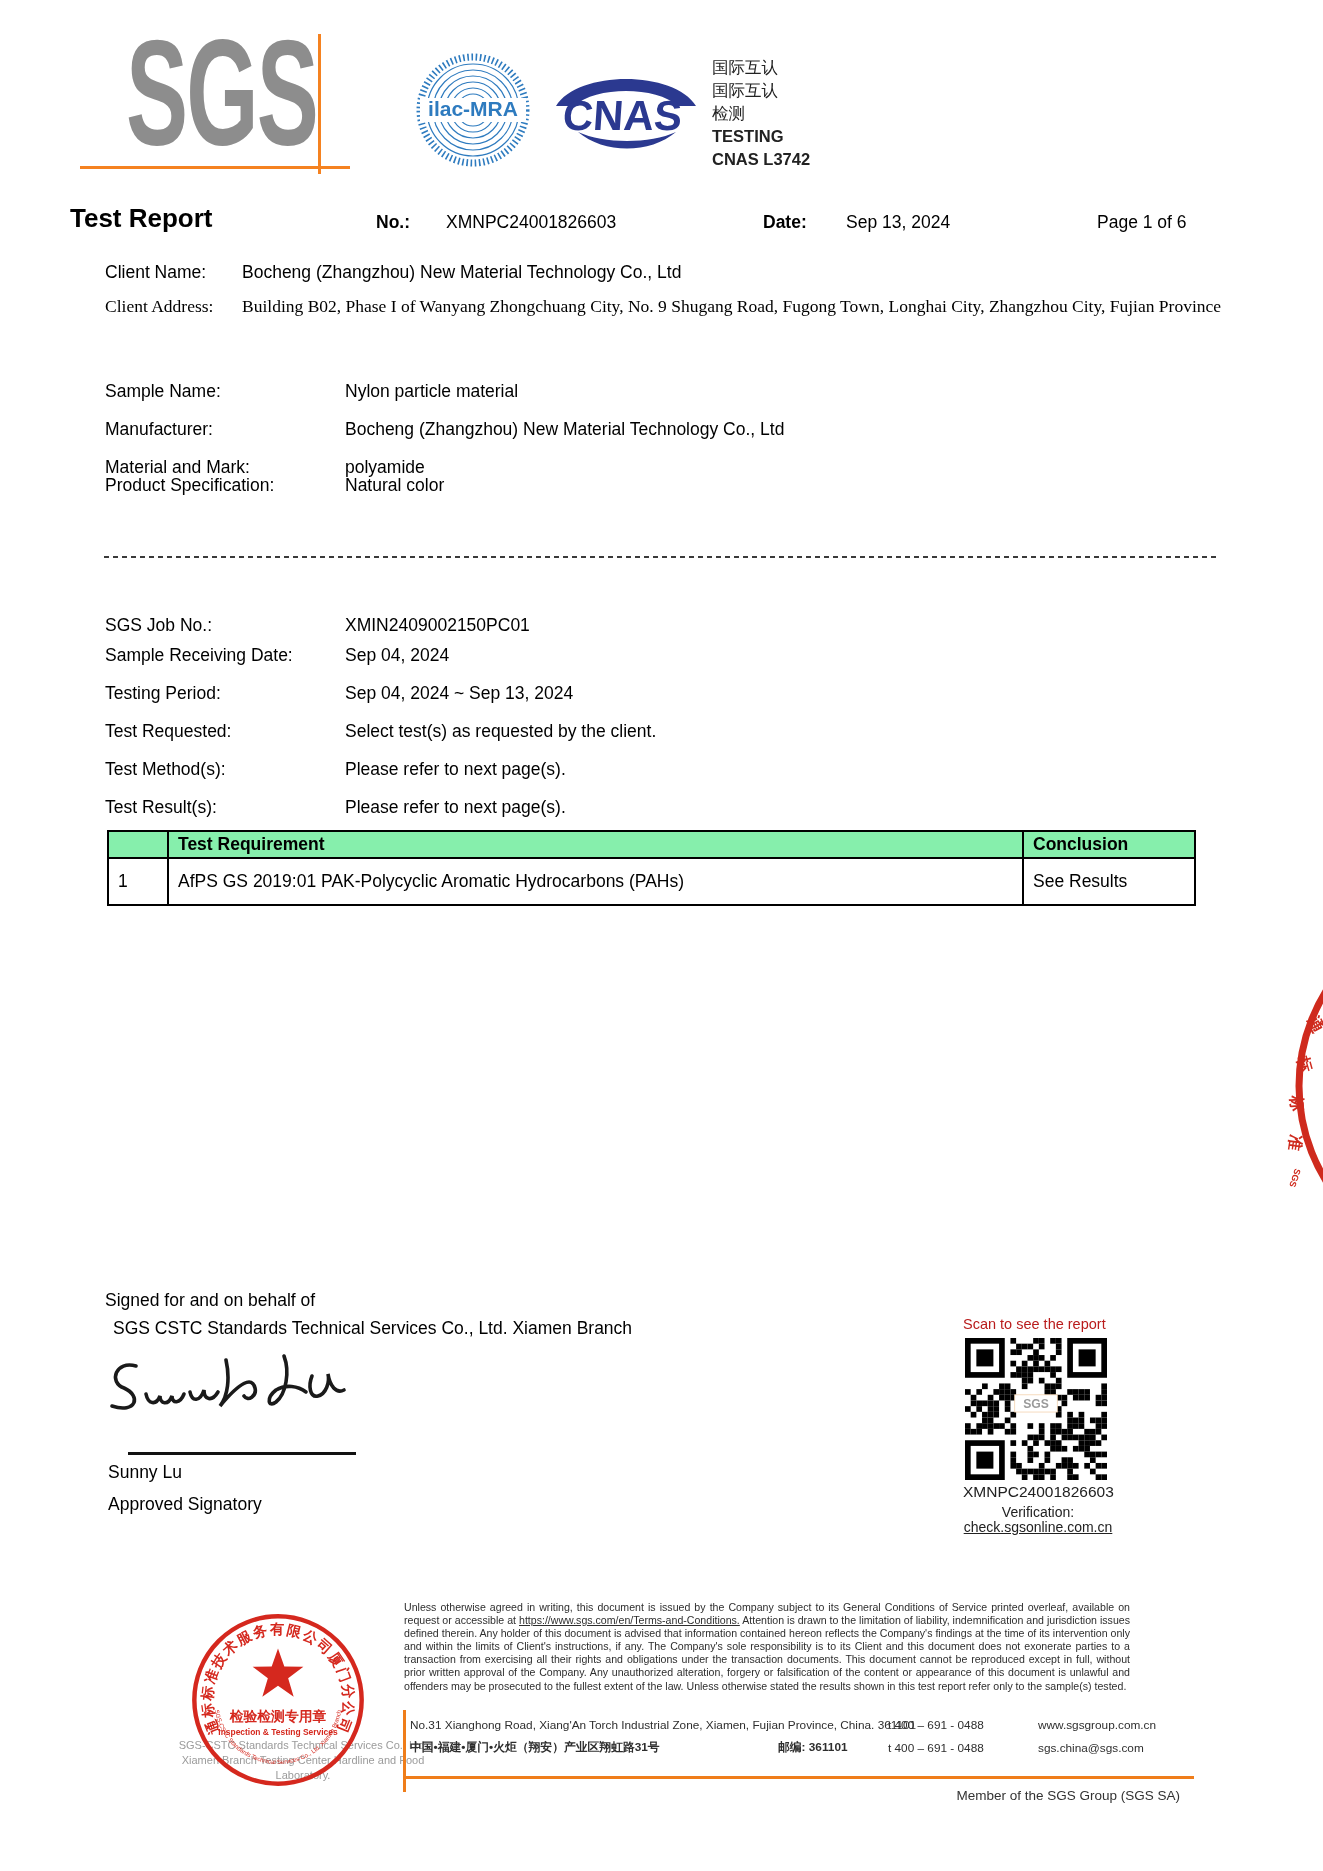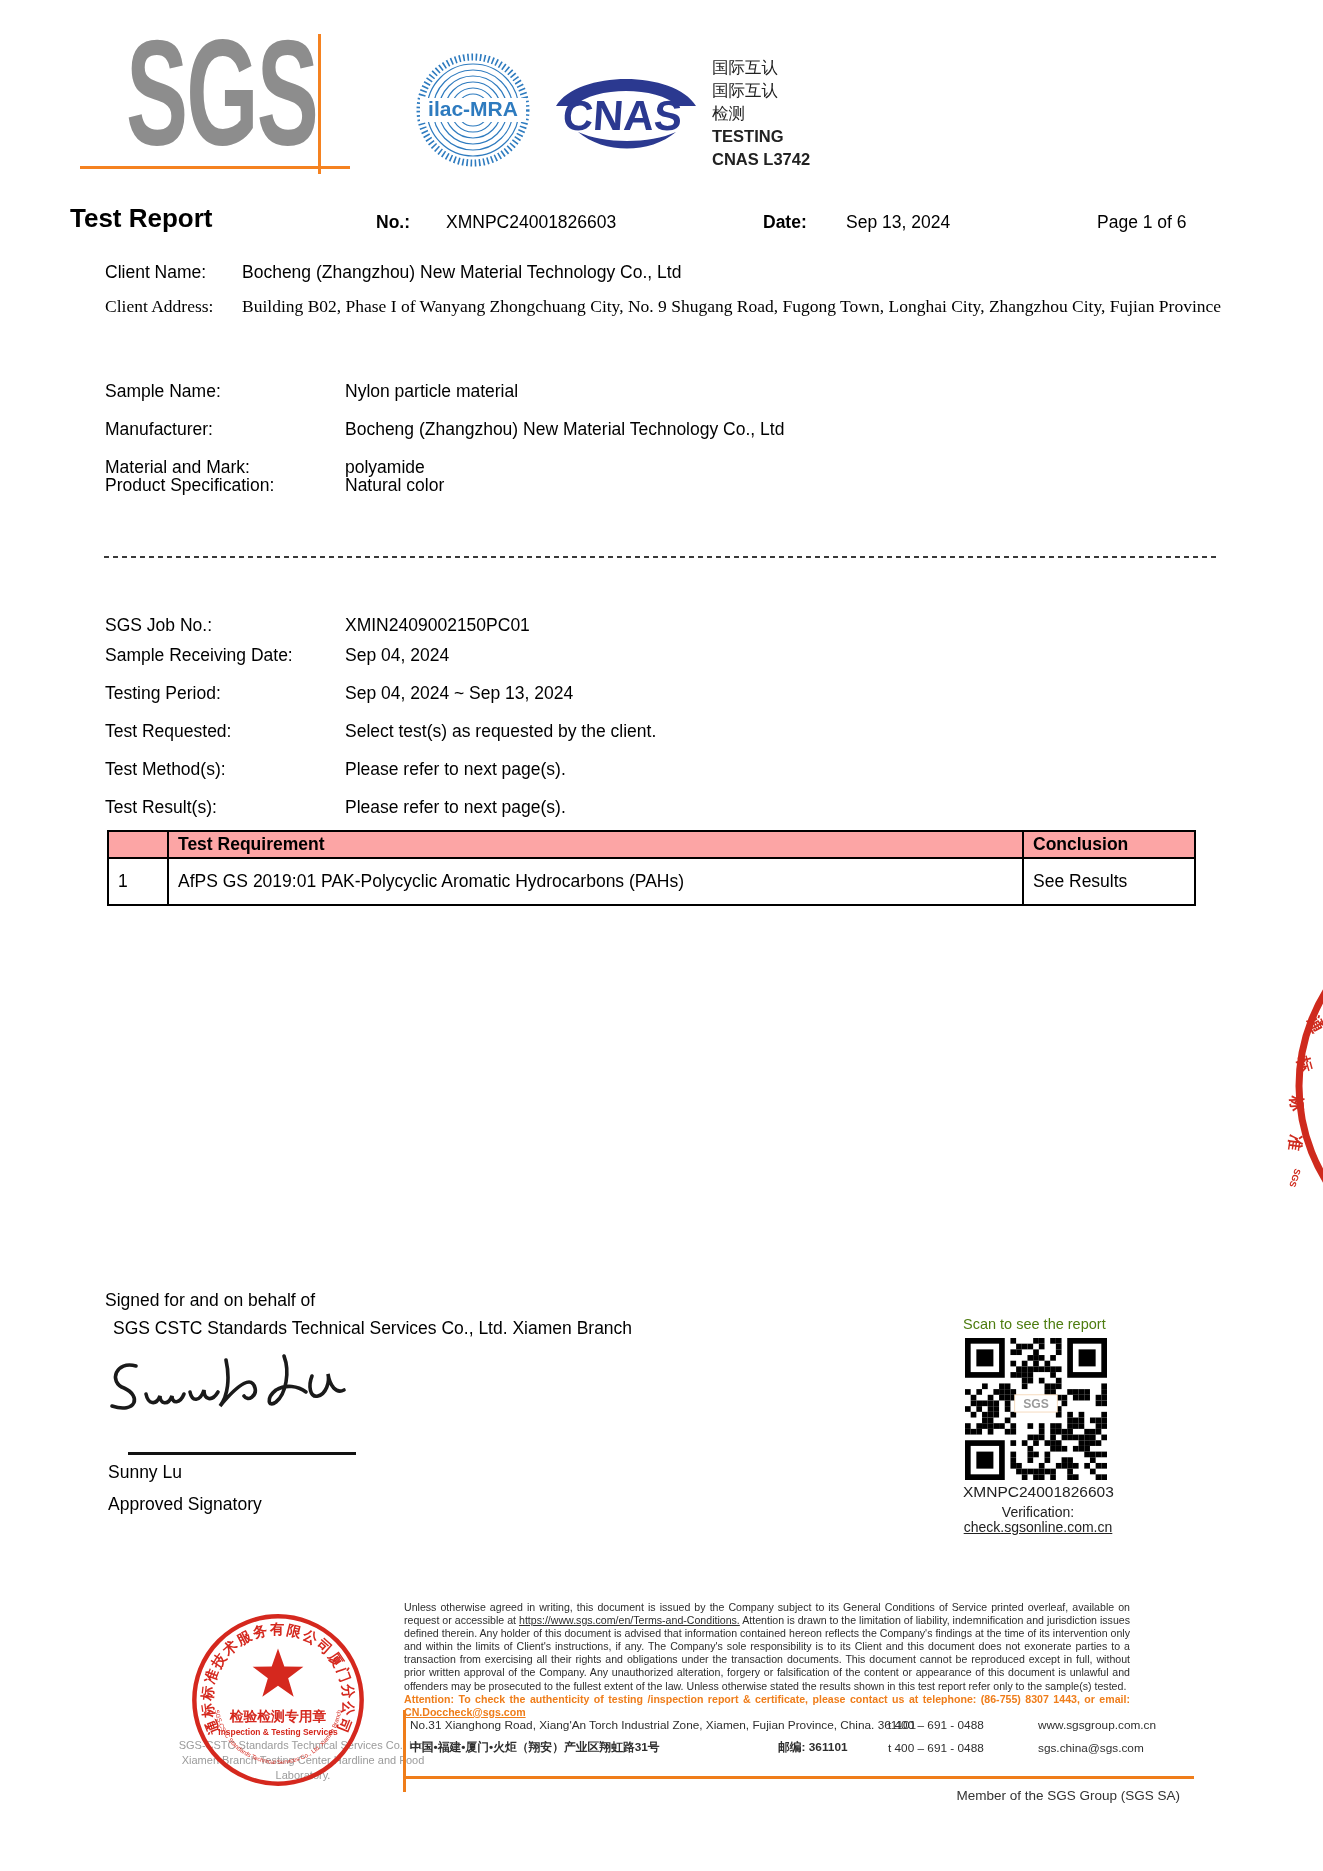--- a/index.html
+++ b/index.html
@@ -20,28 +20,28 @@
   .row{position:absolute;left:105px;font-size:17.5px;white-space:nowrap;}
   .roww{position:absolute;left:105px;font-size:17.5px;font-family:Liberation Serif, serif;}
   .lblc{display:inline-block;width:137px;vertical-align:top;}
   .lbl{display:inline-block;width:240px;vertical-align:top;}
   .valw{display:inline-block;width:980px;vertical-align:top;}
   .dashline{position:absolute;left:104px;top:556px;width:1116px;height:2px;
             background:repeating-linear-gradient(90deg,#3a3a3a 0 5px,transparent 5px 9px);}
   
   .rtable{position:absolute;left:107px;top:830px;width:1089px;border-collapse:collapse;font-size:17.5px;}
   .rtable th,.rtable td{border:2px solid #000;padding:2px 9px;text-align:left;}
-  .rtable th{background:#fca5a5;font-weight:bold;}
+  .rtable th{background:#86efac;font-weight:bold;}
   .rtable td{padding-top:12px;padding-bottom:12px;}
   .c-no{width:40px;}
   .c-conc{width:152px;}
   
   .sigline{left:128px;top:1452px;width:228px;height:3px;background:#111;}
   
-  .scanlbl{left:963px;top:1316px;font-size:14.5px;color:#4d7c0f;}
+  .scanlbl{left:963px;top:1316px;font-size:14.5px;color:#b91c1c;}
   .qrno{left:963px;top:1483px;font-size:15.5px;color:#222;}
   .verif{left:958px;top:1505px;width:160px;text-align:center;font-size:14px;color:#222;line-height:15px;}
   
   .stamp-co{left:158px;top:1738px;width:290px;text-align:center;font-size:11px;line-height:15px;color:#9b9b9b;}
   .fineprint{left:404px;top:1601px;width:726px;font-size:10.6px;line-height:13.1px;text-align:justify;color:#2e2e2e;}
   .fineprint p{margin:0;}
   .attn{color:#ef7d1a;font-weight:bold;margin-top:2px;}
   .lnk{text-decoration:underline;}
   .addr{position:absolute;left:410px;top:1713px;width:770px;font-size:11.8px;color:#2e2e2e;}
   .addr .r{display:flex;height:23px;align-items:center;white-space:nowrap;}
@@ -425,21 +425,20 @@
     <polygon fill="#d5281e" points="100,42 92.9,62.3 71.5,62.7 88.6,75.7 82.4,96.3 100,84 117.6,96.3 111.4,75.7 128.5,62.7 107.1,62.3"></polygon>
     <text x="100" y="124" text-anchor="middle" font-size="15.5" font-weight="bold" fill="#d5281e" font-family="Liberation Sans, sans-serif">检验检测专用章</text>
     <text x="100" y="139" text-anchor="middle" font-size="9.5" font-weight="bold" fill="#d5281e" font-family="Liberation Sans, sans-serif">Inspection &amp; Testing Services</text>
     <text font-size="6.8" fill="#d5281e" font-family="Liberation Sans, sans-serif" text-anchor="middle">
       <textPath href="#stamp-arc-bottom" startOffset="50%">SGS-CSTC Standards Technical Services Co., Ltd. Xiamen Branch</textPath>
     </text>
   </svg>
 
   <div class="abs fineprint">
     <p><span>Unless otherwise agreed in writing, this document is issued by the Company subject to its General Conditions of Service printed overleaf, available on request or accessible at </span><span class="lnk">https://www.sgs.com/en/Terms-and-Conditions.</span><span> Attention is drawn to the limitation of liability, indemnification and jurisdiction issues defined therein. Any holder of this document is advised that information contained hereon reflects the Company's findings at the time of its intervention only and within the limits of Client's instructions, if any. The Company's sole responsibility is to its Client and this document does not exonerate parties to a transaction from exercising all their rights and obligations under the transaction documents. This document cannot be reproduced except in full, without prior written approval of the Company. Any unauthorized alteration, forgery or falsification of the content or appearance of this document is unlawful and offenders may be prosecuted to the fullest extent of the law. Unless otherwise stated the results shown in this test report refer only to the sample(s) tested.</span></p>
-    <p class="attn"><span>Attention: To check the authenticity of testing /inspection report &amp; certificate, please contact us at telephone: (86-755) 8307 1443, or email: </span><span class="lnk">CN.Doccheck@sgs.com</span></p>
   </div>
 
   <div class="abs footer-vline"></div>
   <div class="addr">
     <div class="r">
       <span class="a1">No.31 Xianghong Road, Xiang'An Torch Industrial Zone, Xiamen, Fujian Province, China.  361101</span>
       <span class="ph">t 400 – 691 - 0488</span>
       <span class="lnk" style="text-decoration:none;">www.sgsgroup.com.cn</span>
     </div>
     <div class="r">

